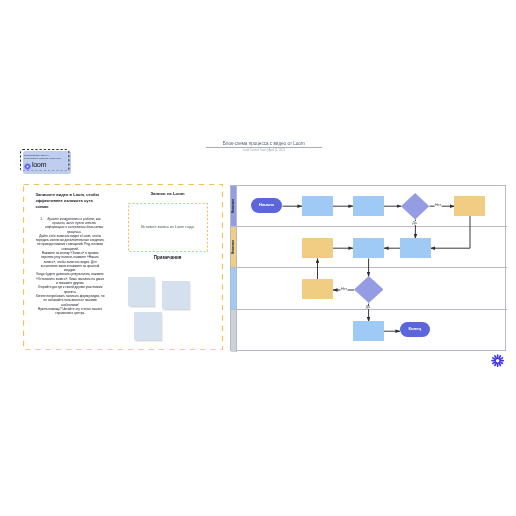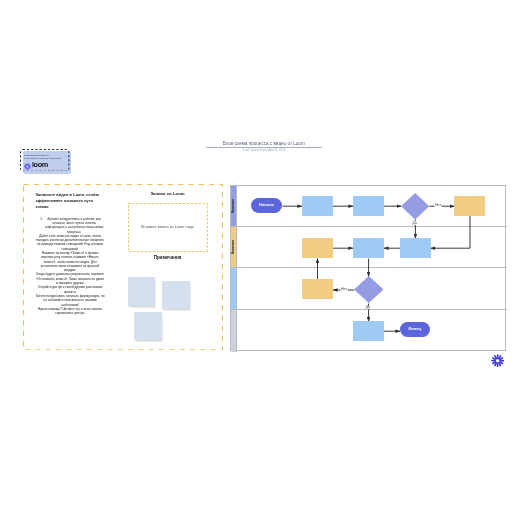--- a/index.html
+++ b/index.html
@@ -16,21 +16,21 @@
   .doc-sub{font-size:2.7px;color:#9aa3b2;margin-top:1.2px;line-height:3.6px;white-space:nowrap;}
 
   
   .loom-fill{position:absolute;left:22.7px;top:150.7px;width:48.4px;height:23px;
              background:#bfcdee;border-radius:2.5px;}
   .loom-card{position:absolute;left:20.4px;top:148.6px;width:49.4px;height:22.7px;}
   .loom-cap{position:absolute;left:24.1px;top:154px;width:37.2px;font-size:2.15px;
             line-height:3.4px;color:#2f3645;}
   .loom-brand{position:absolute;left:23.9px;top:161.4px;height:6.8px;display:flex;
               align-items:center;gap:1px;}
-  .loom-word{font-size:7.3px;font-weight:700;color:#16161a;letter-spacing:-.35px;
+  .loom-word{font-size:7.3px;font-weight:400;color:#16161a;letter-spacing:-.35px;
              line-height:5.3px;display:block;}
 
   
   .left-panel{position:absolute;left:22.5px;top:184px;width:200px;height:166.3px;}
 
   .instr{position:absolute;left:35.6px;top:191.5px;width:69px;}
   .instr h3{margin:0;font-size:4.05px;font-weight:700;line-height:6.4px;color:#16191e;
             text-align:left;letter-spacing:-.02px;}
   .instr ol{margin:5.9px 0 0 0;padding:0 0 0 8.2px;font-size:3.15px;color:#16191e;
             line-height:4.3px;text-align:center;list-style-position:outside;}

